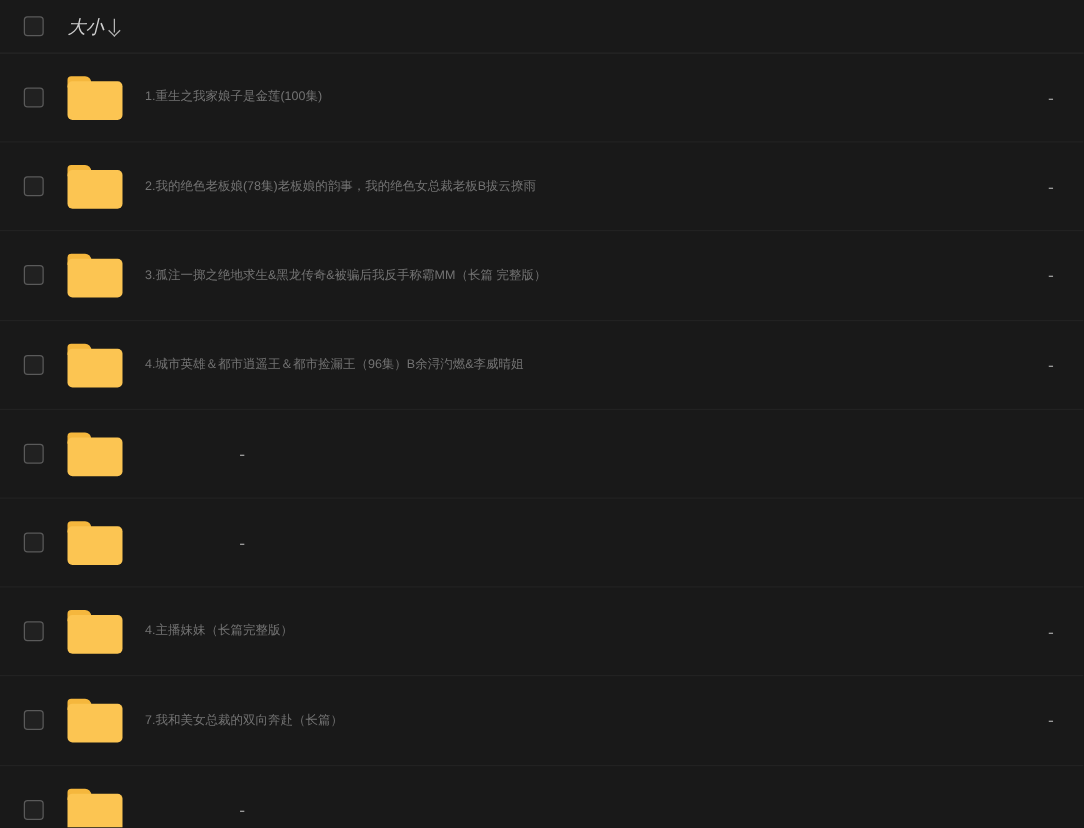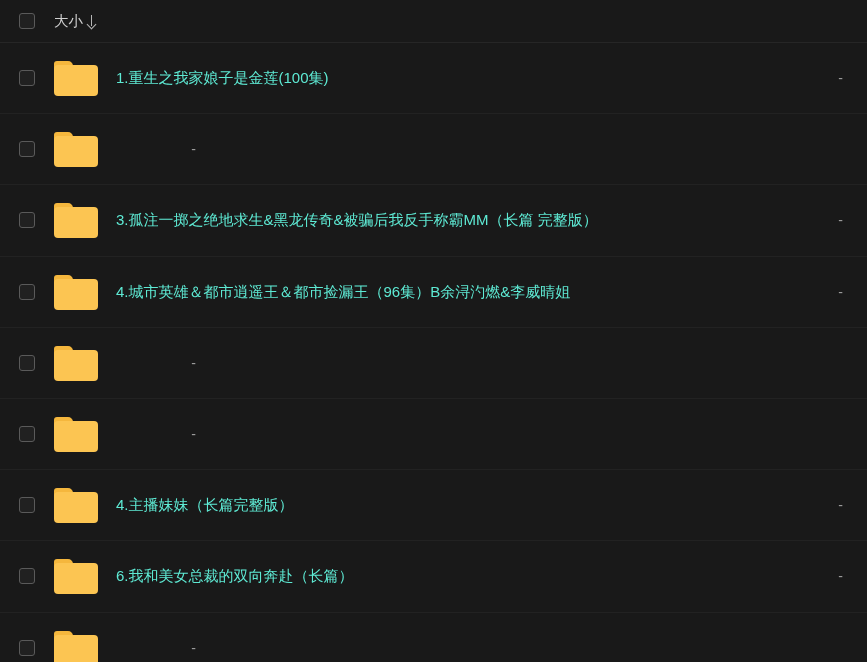--- a/index.html
+++ b/index.html
@@ -72,20 +72,21 @@
     border-bottom: 1.4px solid #b5b5b5;
     transform: rotate(45deg);
   }
   .header-size {
     color: #cfcfcf;
     font-size: 14.5px;
     display: flex;
     align-items: center;
     gap: 3px;
     white-space: nowrap;
+    font-style: italic;
   }
   .arrow-down {
     display: inline-block;
     width: 11px;
     height: 13px;
     position: relative;
   }
   .arrow-down::before {
     content: "";
     position: absolute;
@@ -143,22 +144,22 @@
     position: absolute;
     left: 0;
     top: 5px;
     width: 44px;
     height: 31px;
     background: #fcc552;
     border-radius: 4px;
   }
   .name-cell {
     flex: 1;
-    color: #5eead4;
-    font-size: 15px;
+    color: #737373;
+    font-size: 10px;
     line-height: 1.35;
     padding-right: 18px;
     overflow: hidden;
     white-space: nowrap;
     text-overflow: ellipsis;
   }
   .size-cell {
     width: 80px;
     min-width: 80px;
     text-align: right;
@@ -200,20 +201,21 @@
     <div class="row">
       <div class="checkbox-cell">
         <span class="checkbox"></span>
       </div>
       <div class="folder-cell">
         <span class="folder-icon">
             <span class="tab"></span>
             <span class="body"></span>
           </span>
       </div>
+      <div class="name-cell">2.我的绝色老板娘(78集)老板娘的韵事，我的绝色女总裁老板B拔云撩雨</div>
       <div class="size-cell">-</div>
     </div>
 
     <div class="row">
       <div class="checkbox-cell">
         <span class="checkbox"></span>
       </div>
       <div class="folder-cell">
         <span class="folder-icon">
             <span class="tab"></span>
@@ -281,21 +283,21 @@
     <div class="row">
       <div class="checkbox-cell">
         <span class="checkbox"></span>
       </div>
       <div class="folder-cell">
         <span class="folder-icon">
             <span class="tab"></span>
             <span class="body"></span>
           </span>
       </div>
-      <div class="name-cell">6.我和美女总裁的双向奔赴（长篇）</div>
+      <div class="name-cell">7.我和美女总裁的双向奔赴（长篇）</div>
       <div class="size-cell">-</div>
     </div>
 
     <div class="row">
       <div class="checkbox-cell">
         <span class="checkbox"></span>
       </div>
       <div class="folder-cell">
         <span class="folder-icon">
             <span class="tab"></span>

